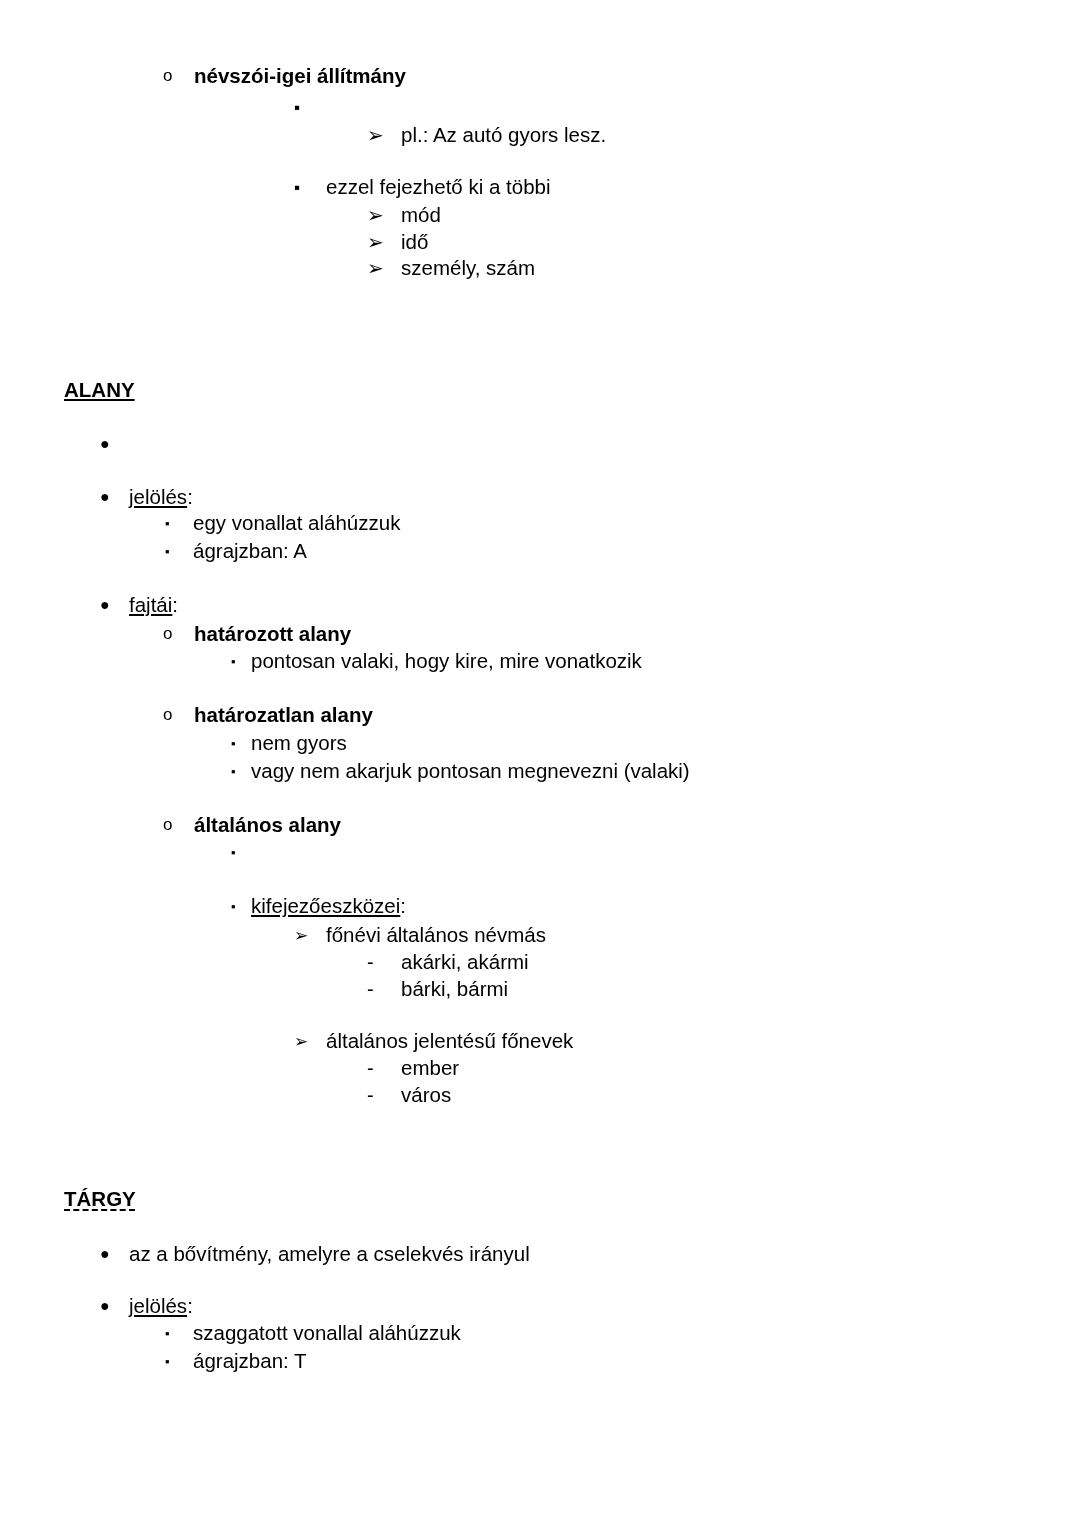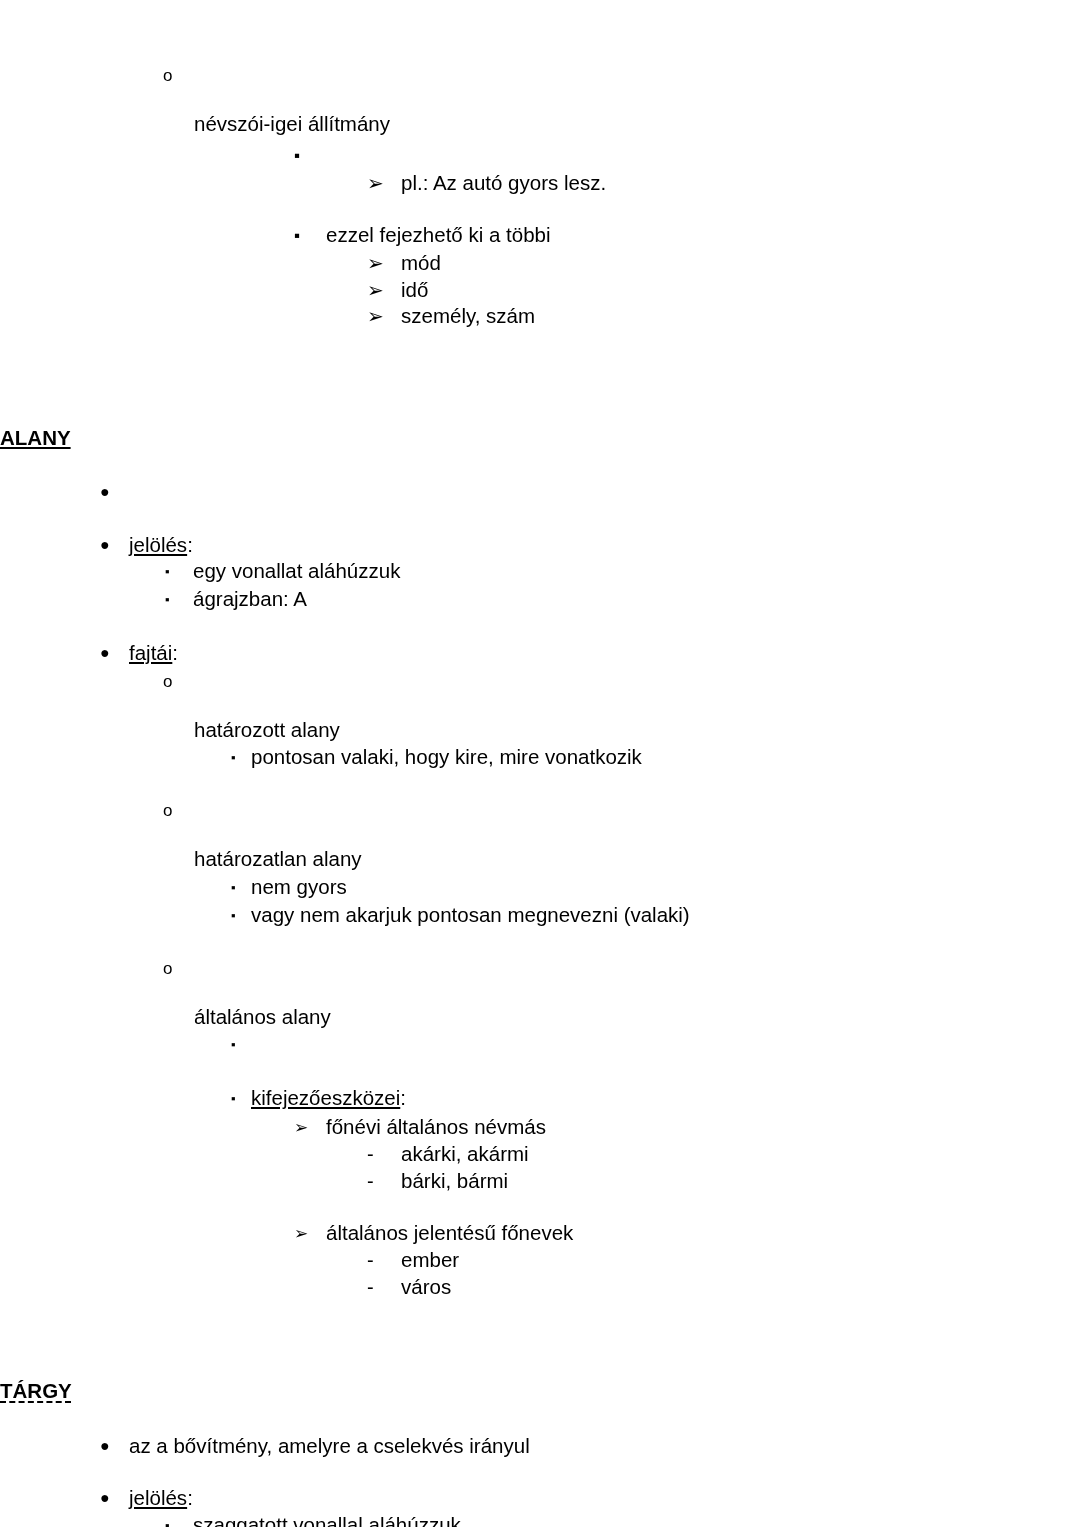--- a/index.html
+++ b/index.html
@@ -48,36 +48,37 @@
   .lvl2 > .marker { width: 28px; font-size: 13px; line-height: 28px; }
   .lvl3 { padding-left: 163px; }
   .lvl3 > .marker { width: 31px; font-size: 17px; }
   .lvl3b { padding-left: 231px; }
   .lvl3b > .marker { width: 20px; font-size: 13px; line-height: 28px; }
   .lvl4 { padding-left: 294px; }
   .lvl4 > .marker { width: 32px; font-size: 17px; line-height: 27px; }
   .lvl5 { padding-left: 367px; }
   .lvl5 > .marker { width: 34px; font-size: 20px; }
 
-  .bold { font-weight: normal; margin-top: 48px; }
+  .bold { font-weight: bold; }
 
   
   .ul-solid { text-decoration: underline; text-underline-offset: 2px; }
   .ul-dashed {
     text-decoration: underline;
     text-decoration-style: dashed;
     text-underline-offset: 3px;
   }
 
   
   .heading {
     position: relative;
     font-size: 20.5px;
     line-height: 26.5px;
     font-weight: bold;
+    padding-left: 64px;
     white-space: nowrap;
   }
   .heading .label {
     display: inline-block;
   }
   .gap-md { height: 26px; }
 </style>
 </head>
 <body>
 

